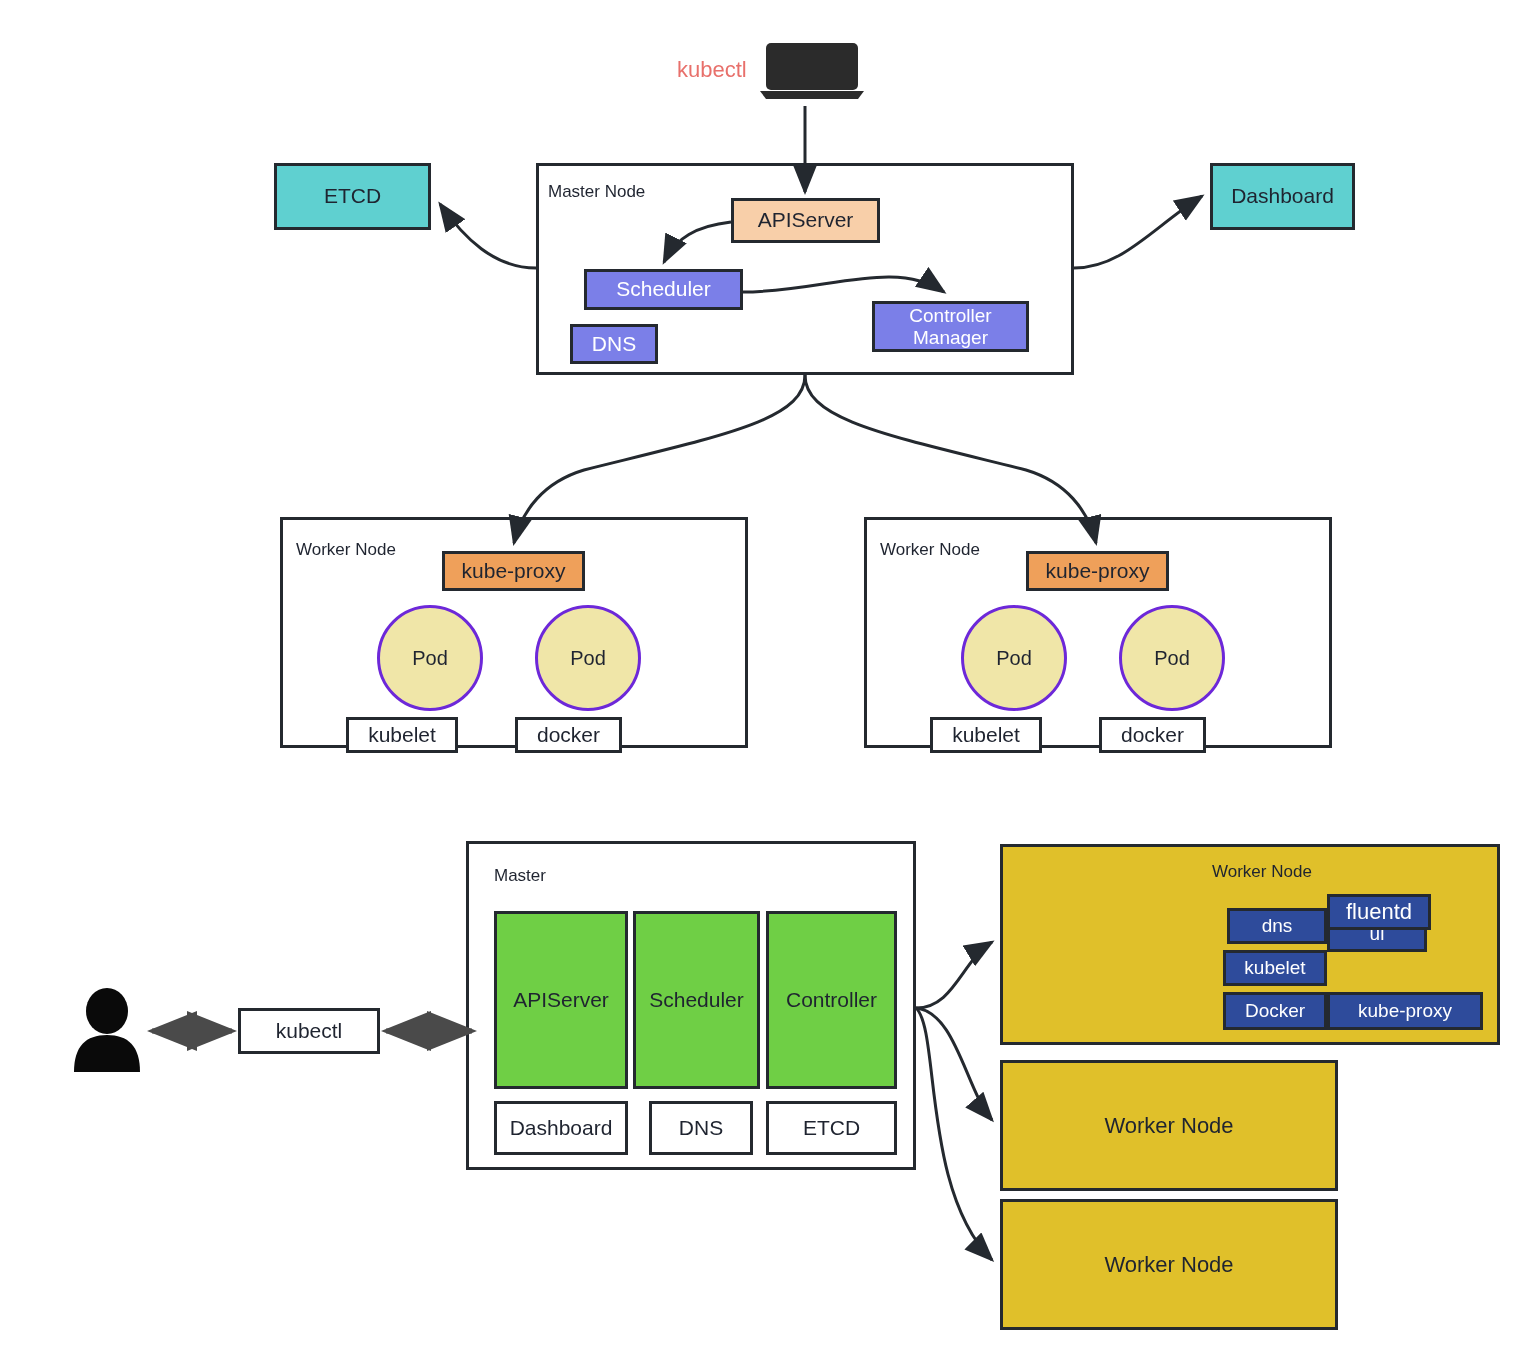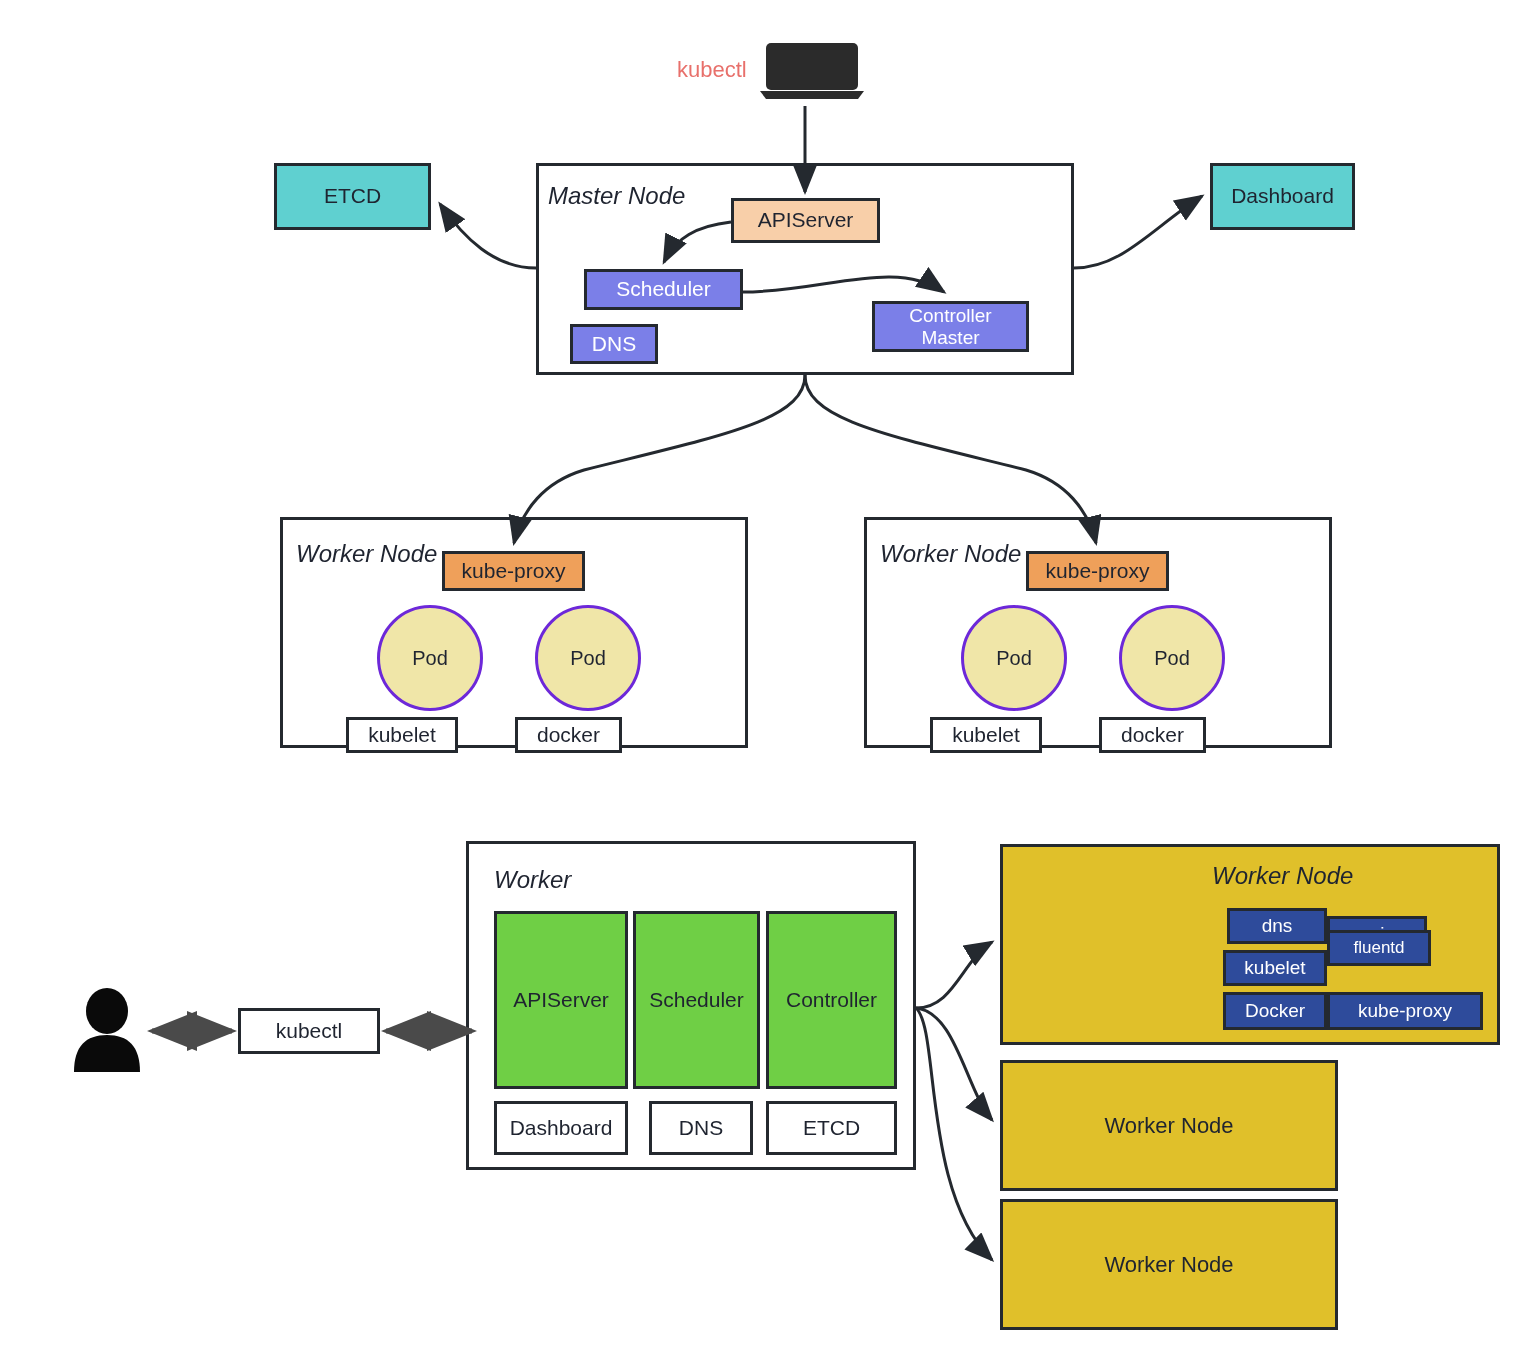--- a/index.html
+++ b/index.html
@@ -38,25 +38,24 @@
     z-index: 5;
   }
   .container-box {
     border: 3px solid #24292f;
     background: transparent;
     display: block;
     z-index: 2;
   }
   .container-label {
     position: absolute;
-    font-size: 24px;
+    font-size: 17px;
     color: #1f2430;
     z-index: 6;
     white-space: nowrap;
-    font-style: italic;
   }
   .pod {
     border-radius: 50%;
     background: #F0E6A8;
     border: 3px solid #6d28d9;
     font-size: 20px;
     z-index: 4;
   }
   .svg-layer {
     position: absolute;
@@ -112,21 +111,21 @@
   <div class="container-label" style="left:524px; top:182px;">Master Node</div>
 
   <div class="node" style="left:707px; top:198px; width:149px; height:45px; background:#F8CFA9;">APIServer</div>
 
   <div class="node" style="left:560px; top:269px; width:159px; height:41px; background:#7B7FE8; color:#ffffff;">Scheduler</div>
 
   <div class="node" style="left:546px; top:324px; width:88px; height:40px; background:#7B7FE8; color:#ffffff;">DNS</div>
 
   <div class="node" style="left:848px; top:301px; width:157px; height:51px; background:#7B7FE8; color:#ffffff; flex-direction:column; font-size:19px;">
     <span>Controller</span>
-    <span>Master</span>
+    <span>Manager</span>
   </div>
 
   <div class="node container-box" style="left:256px; top:517px; width:468px; height:231px;"></div>
   <div class="container-label" style="left:272px; top:540px;">Worker Node</div>
   <div class="node" style="left:418px; top:551px; width:143px; height:40px; background:#EFA05A;">kube-proxy</div>
   <div class="node pod" style="left:353px; top:605px; width:106px; height:106px;">Pod</div>
   <div class="node pod" style="left:511px; top:605px; width:106px; height:106px;">Pod</div>
   <div class="node white-plain" style="left:322px; top:717px; width:112px; height:36px;">kubelet</div>
   <div class="node white-plain" style="left:491px; top:717px; width:107px; height:36px;">docker</div>
 
@@ -141,21 +140,21 @@
   <div class="user-icon" style="left:48px; top:988px; width:70px; height:84px;">
     <svg width="70" height="84" viewBox="0 0 70 84" xmlns="http://www.w3.org/2000/svg">
       <ellipse cx="35" cy="23" rx="21" ry="23" fill="#0a0a0a"></ellipse>
       <path d="M2 84 C2 58 14 47 35 47 C56 47 68 58 68 84 Z" fill="#0a0a0a"></path>
     </svg>
   </div>
 
   <div class="node white-plain" style="left:214px; top:1008px; width:142px; height:46px;">kubectl</div>
 
   <div class="node container-box" style="left:442px; top:841px; width:450px; height:329px;"></div>
-  <div class="container-label" style="left:470px; top:866px;">Worker</div>
+  <div class="container-label" style="left:470px; top:866px;">Master</div>
 
   <div class="node" style="left:470px; top:911px; width:134px; height:178px; background:#6FCF45;">APIServer</div>
   <div class="node" style="left:609px; top:911px; width:127px; height:178px; background:#6FCF45;">Scheduler</div>
   <div class="node" style="left:742px; top:911px; width:131px; height:178px; background:#6FCF45;">Controller</div>
 
   <div class="node white-plain" style="left:470px; top:1101px; width:134px; height:54px;">Dashboard</div>
   <div class="node white-plain" style="left:625px; top:1101px; width:104px; height:54px;">DNS</div>
   <div class="node white-plain" style="left:742px; top:1101px; width:131px; height:54px;">ETCD</div>
 
   <div class="node" style="left:976px; top:844px; width:500px; height:201px; background:#E0C02A; display:block;"></div>
@@ -163,21 +162,21 @@
 
   <div class="node pod" style="left:997px; top:880px; width:73px; height:62px; font-size:18px;">Pod</div>
   <div class="node pod" style="left:1085px; top:880px; width:73px; height:62px; font-size:18px;">Pod</div>
   <div class="node pod" style="left:997px; top:963px; width:73px; height:62px; font-size:18px;">Pod</div>
   <div class="node pod" style="left:1085px; top:963px; width:73px; height:62px; font-size:18px;">Pod</div>
 
   <div class="node" style="left:1203px; top:908px; width:100px; height:36px; background:#2E4B9B; color:#ffffff; font-size:19px;">dns</div>
   <div class="node" style="left:1303px; top:916px; width:100px; height:36px; background:#2E4B9B; color:#ffffff; font-size:19px;">ui</div>
 
   <div class="node" style="left:1199px; top:950px; width:104px; height:36px; background:#2E4B9B; color:#ffffff; font-size:19px;">kubelet</div>
-  <div class="node" style="left:1303px; top:930px; width:104px; height:36px; background:#2E4B9B; color:#ffffff; font-size:17px;">fluentd</div>
+  <div class="node" style="left:1303px; top:894px; width:104px; height:36px; background:#2E4B9B; color:#ffffff; font-size:22px;">fluentd</div>
 
   <div class="node" style="left:1199px; top:992px; width:104px; height:38px; background:#2E4B9B; color:#ffffff; font-size:19px;">Docker</div>
   <div class="node" style="left:1303px; top:992px; width:156px; height:38px; background:#2E4B9B; color:#ffffff; font-size:19px;">kube-proxy</div>
 
   <div class="node" style="left:976px; top:1060px; width:338px; height:131px; background:#E0C02A; font-size:22px;">Worker Node</div>
 
   <div class="node" style="left:976px; top:1199px; width:338px; height:131px; background:#E0C02A; font-size:22px;">Worker Node</div>
 
   <svg class="svg-layer svg-top" viewBox="0 0 1518 1362" xmlns="http://www.w3.org/2000/svg">
     <defs>

